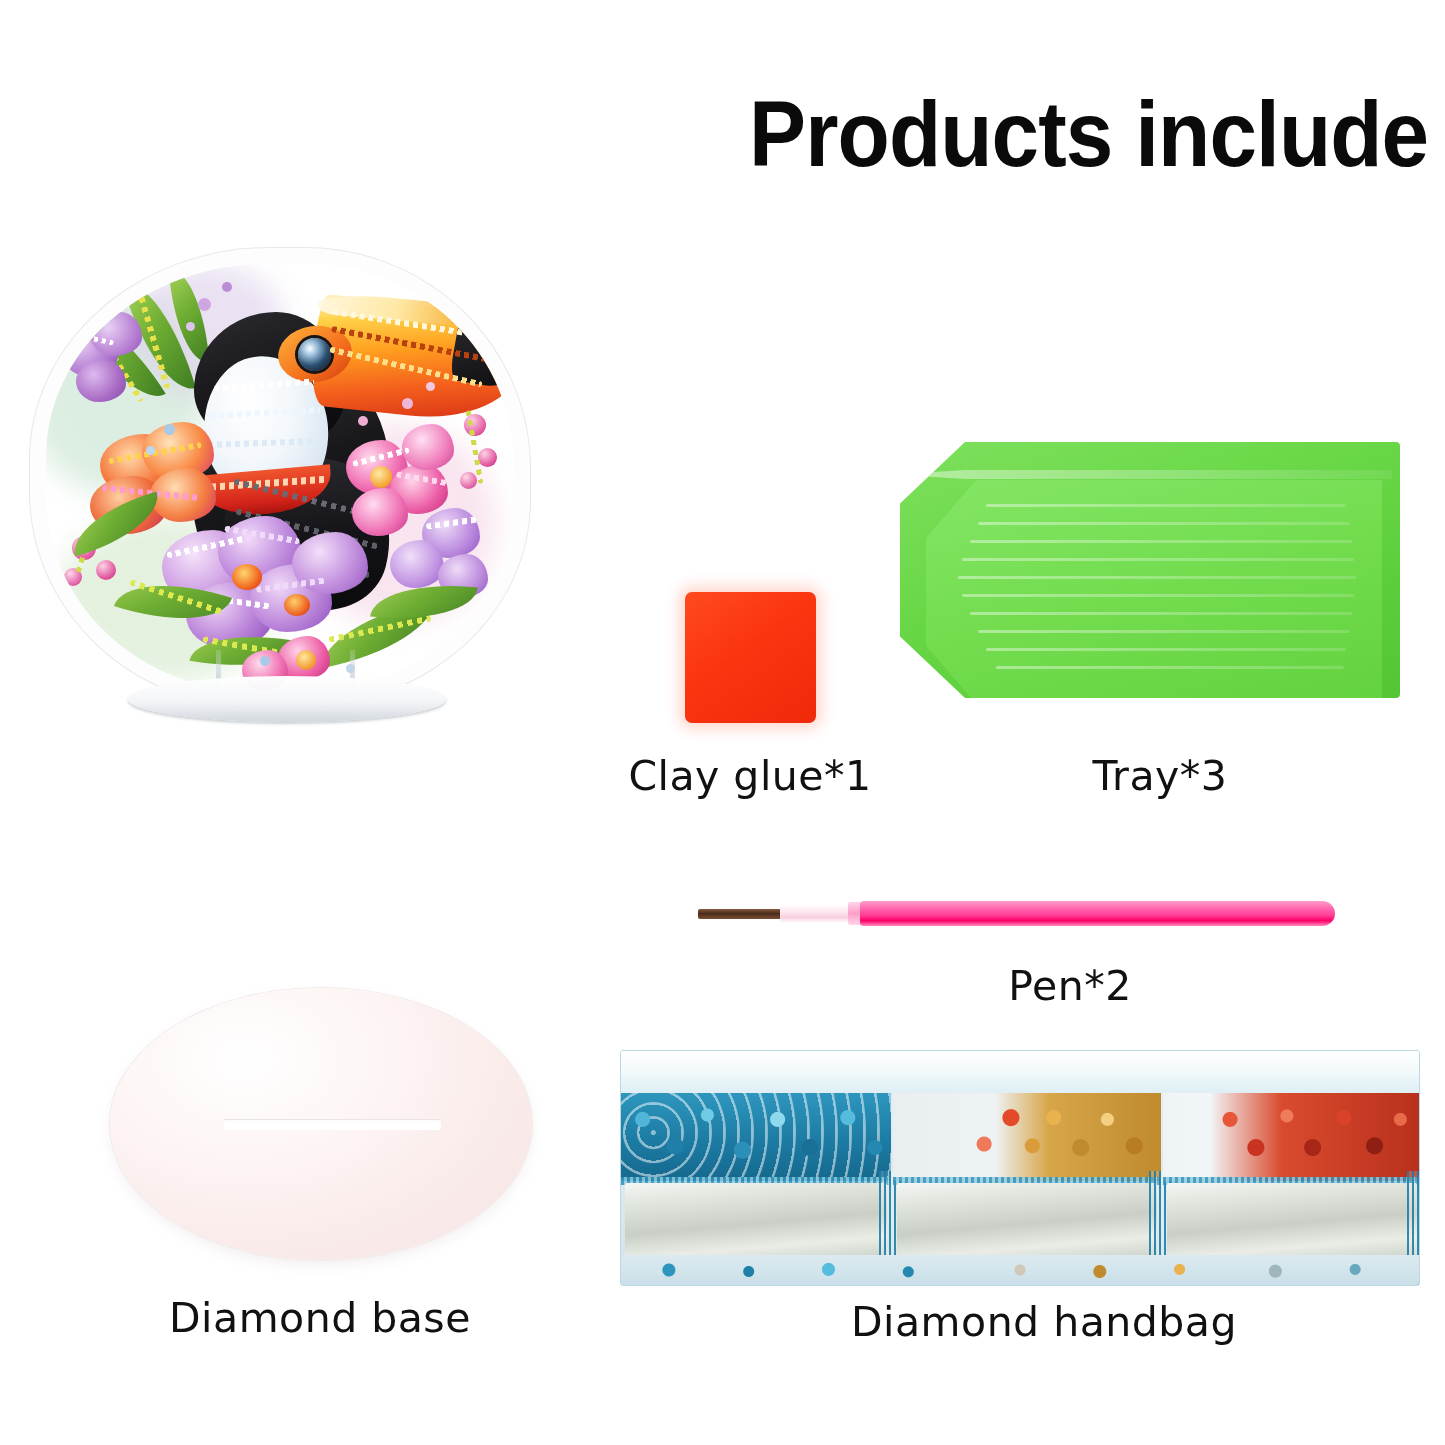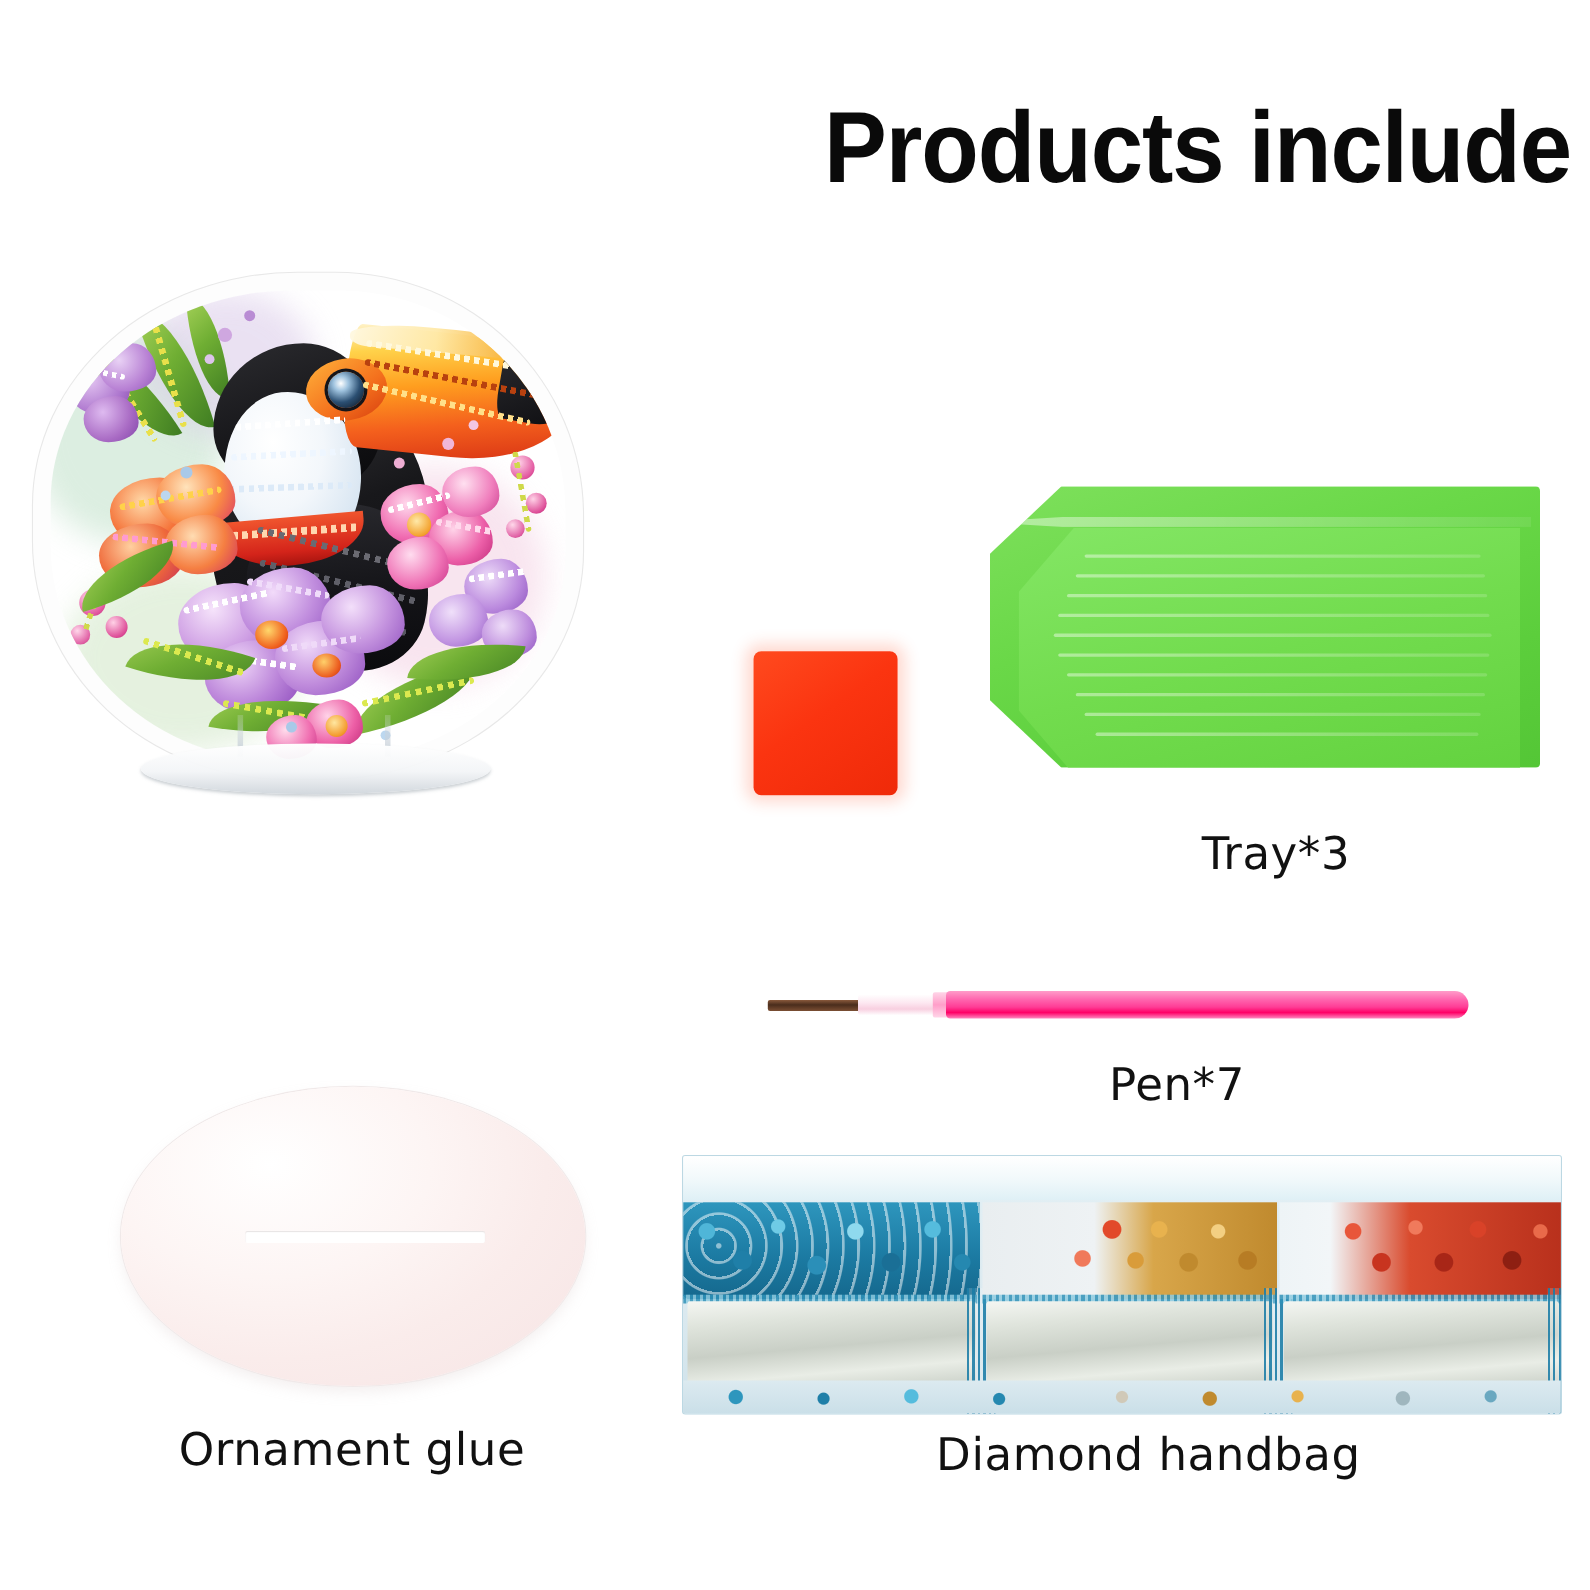--- a/index.html
+++ b/index.html
@@ -355,20 +355,21 @@
     </div>
 
     <div class="stand-leg" style="left:196px;"></div>
     <div class="stand-leg" style="left:330px;"></div>
     <div class="stand-plate"></div>
   </div>
 
   <div id="glue-cell">
     <div class="glue-square"></div>
   </div>
+  <div class="caption" style="left:600px; top:752px; width:300px;">Clay glue*1</div>
 
   <div id="tray-cell">
     <div class="tray-shape">
       <div class="tray-inner"></div>
       <div class="tray-rim-hi"></div>
       <div class="tray-groove" style="left:86px;top:62px;width:360px;"></div>
       <div class="tray-groove" style="left:78px;top:80px;width:372px;"></div>
       <div class="tray-groove" style="left:70px;top:98px;width:382px;"></div>
       <div class="tray-groove" style="left:62px;top:116px;width:392px;"></div>
       <div class="tray-groove" style="left:58px;top:134px;width:398px;"></div>
@@ -380,28 +381,28 @@
     </div>
   </div>
   <div class="caption" style="left:1000px; top:752px; width:320px;">Tray*3</div>
 
   <div id="pen-cell">
     <div class="pen-tip"></div>
     <div class="pen-ferrule"></div>
     <div class="pen-ferrule-ring"></div>
     <div class="pen-barrel"></div>
   </div>
-  <div class="caption" style="left:910px; top:962px; width:320px;">Pen*7</div>
+  <div class="caption" style="left:910px; top:962px; width:320px;">Pen*2</div>
 
   <div id="base-cell">
     <div class="base-oval">
       <div class="base-slot"></div>
     </div>
   </div>
-  <div class="caption" style="left:90px; top:1294px; width:460px;">Ornament glue</div>
+  <div class="caption" style="left:90px; top:1294px; width:460px;">Diamond base</div>
 
   <div id="bag-cell">
     <div class="bag-outer">
 
       <div class="bag-toplip"></div>
 
       <div class="bag-strip" style="left:0px;width:270px;">
         <div class="strip-gems" style="background:
              radial-gradient(circle at 8% 30%, #4fb6d8 0 7px, transparent 8px),
              radial-gradient(circle at 20% 60%, #1f7fa8 0 8px, transparent 9px),

